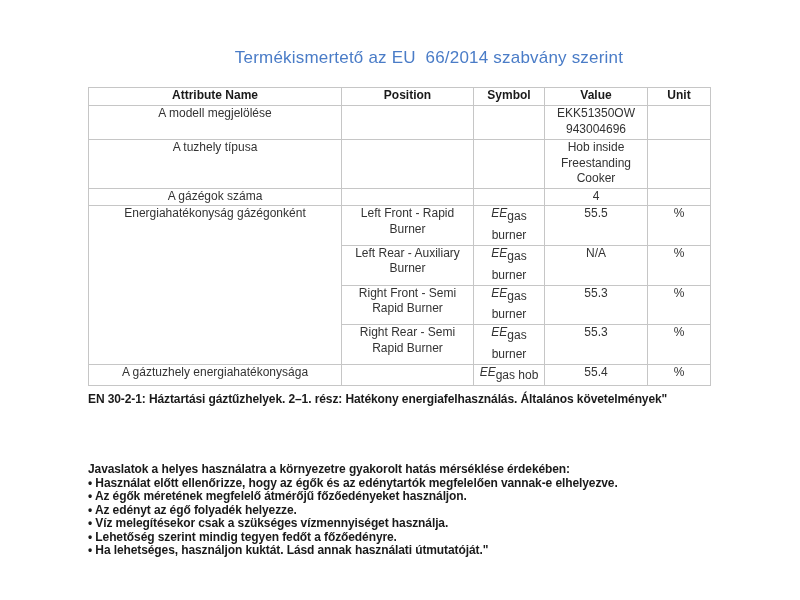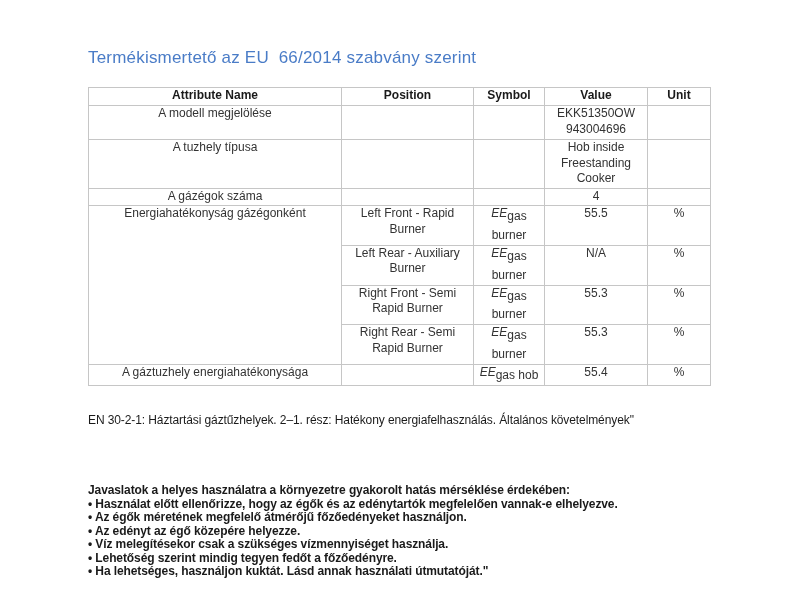--- a/index.html
+++ b/index.html
@@ -10,20 +10,21 @@
     overflow: hidden;
   }
   .page { padding: 48px 30px 0 88px; }
   .doc-title {
     font-size: 17px;
     font-weight: 400;
     color: #4a7cc7;
     white-space: pre-wrap;
     margin-bottom: 19px;
     letter-spacing: 0.2px;
+    text-align: center;
   }
   table.product-table {
     border-collapse: collapse;
     table-layout: fixed;
     width: 622px;
   }
   .product-table th, .product-table td {
     border: 1px solid #c6c6c6;
     vertical-align: top;
     text-align: center;
@@ -38,23 +39,23 @@
   }
   .h34 { height: 34px; padding-left: 8px; }
   .h48 { height: 48px; }
   .h17 { height: 17px; }
   .h33 { height: 33px; }
   .h18 { height: 18px; }
   .multiline { white-space: pre-line; }
   .symbol-base { font-size: 12px; font-style: italic; }
   .symbol-sub { font-size: 12px; vertical-align: sub; letter-spacing: 0; }
   .standard-note {
-    margin-top: 27px;
+    margin-top: 6px;
     font-size: 12px;
-    font-weight: 400;
+    font-weight: 700;
     color: #1a1a1a;
     letter-spacing: -0.1px;
   }
   .recommendations {
     margin-top: 57px;
     font-size: 12px;
     font-weight: 700;
     color: #1a1a1a;
     line-height: 13.5px;
     letter-spacing: -0.1px;
@@ -144,19 +145,19 @@
       </tr>
     </tbody>
   </table>
 
   <div class="standard-note">EN 30-2-1: Háztartási gáztűzhelyek. 2–1. rész: Hatékony energiafelhasználás. Általános követelmények"</div>
 
   <div class="recommendations">
     <div>Javaslatok a helyes használatra a környezetre gyakorolt hatás mérséklése érdekében:</div>
     <div>• Használat előtt ellenőrizze, hogy az égők és az edénytartók megfelelően vannak-e elhelyezve.</div>
     <div>• Az égők méretének megfelelő átmérőjű főzőedényeket használjon.</div>
-    <div>• Az edényt az égő közepére helyezze.</div>
+    <div>• Az edényt az égő folyadék helyezze.</div>
     <div>• Víz melegítésekor csak a szükséges vízmennyiséget használja.</div>
     <div>• Lehetőség szerint mindig tegyen fedőt a főzőedényre.</div>
     <div>• Ha lehetséges, használjon kuktát. Lásd annak használati útmutatóját."</div>
   </div>
 
 </div>
 
 </body></html>

